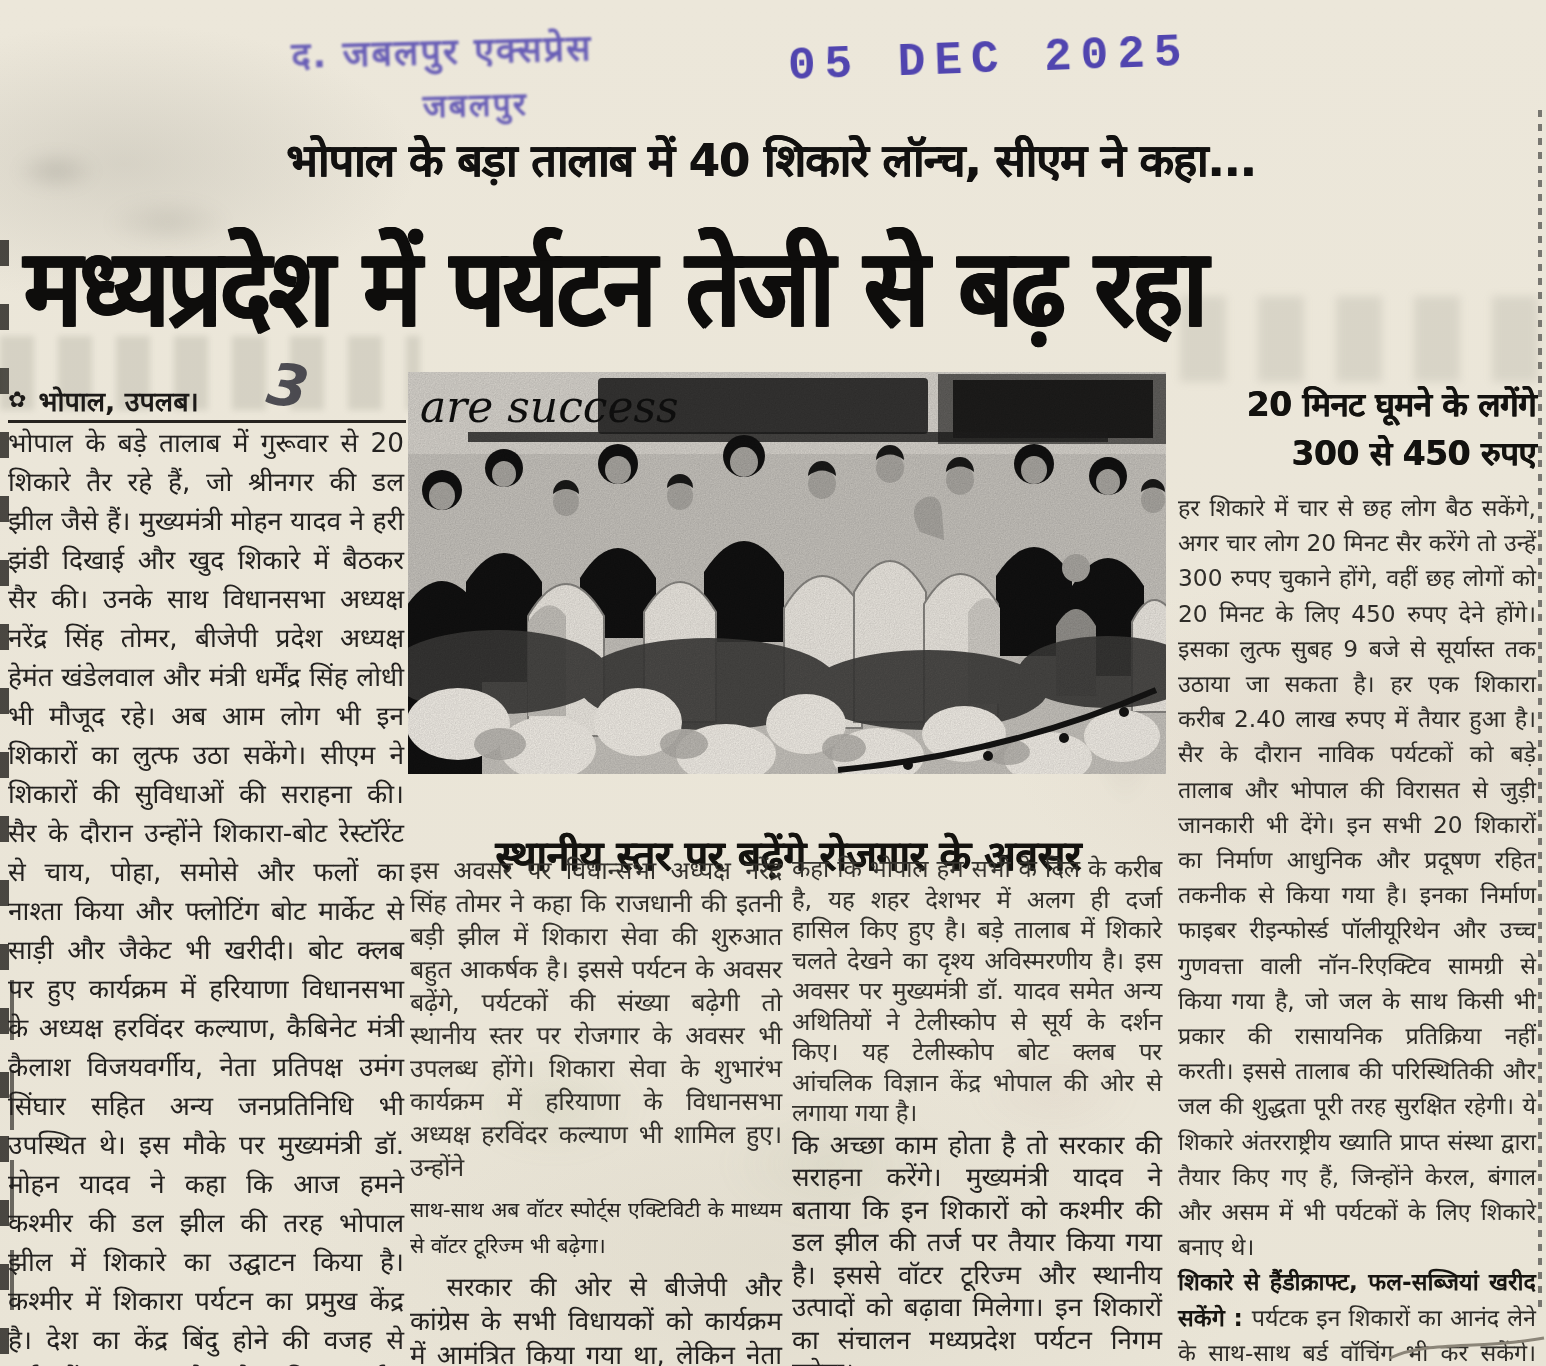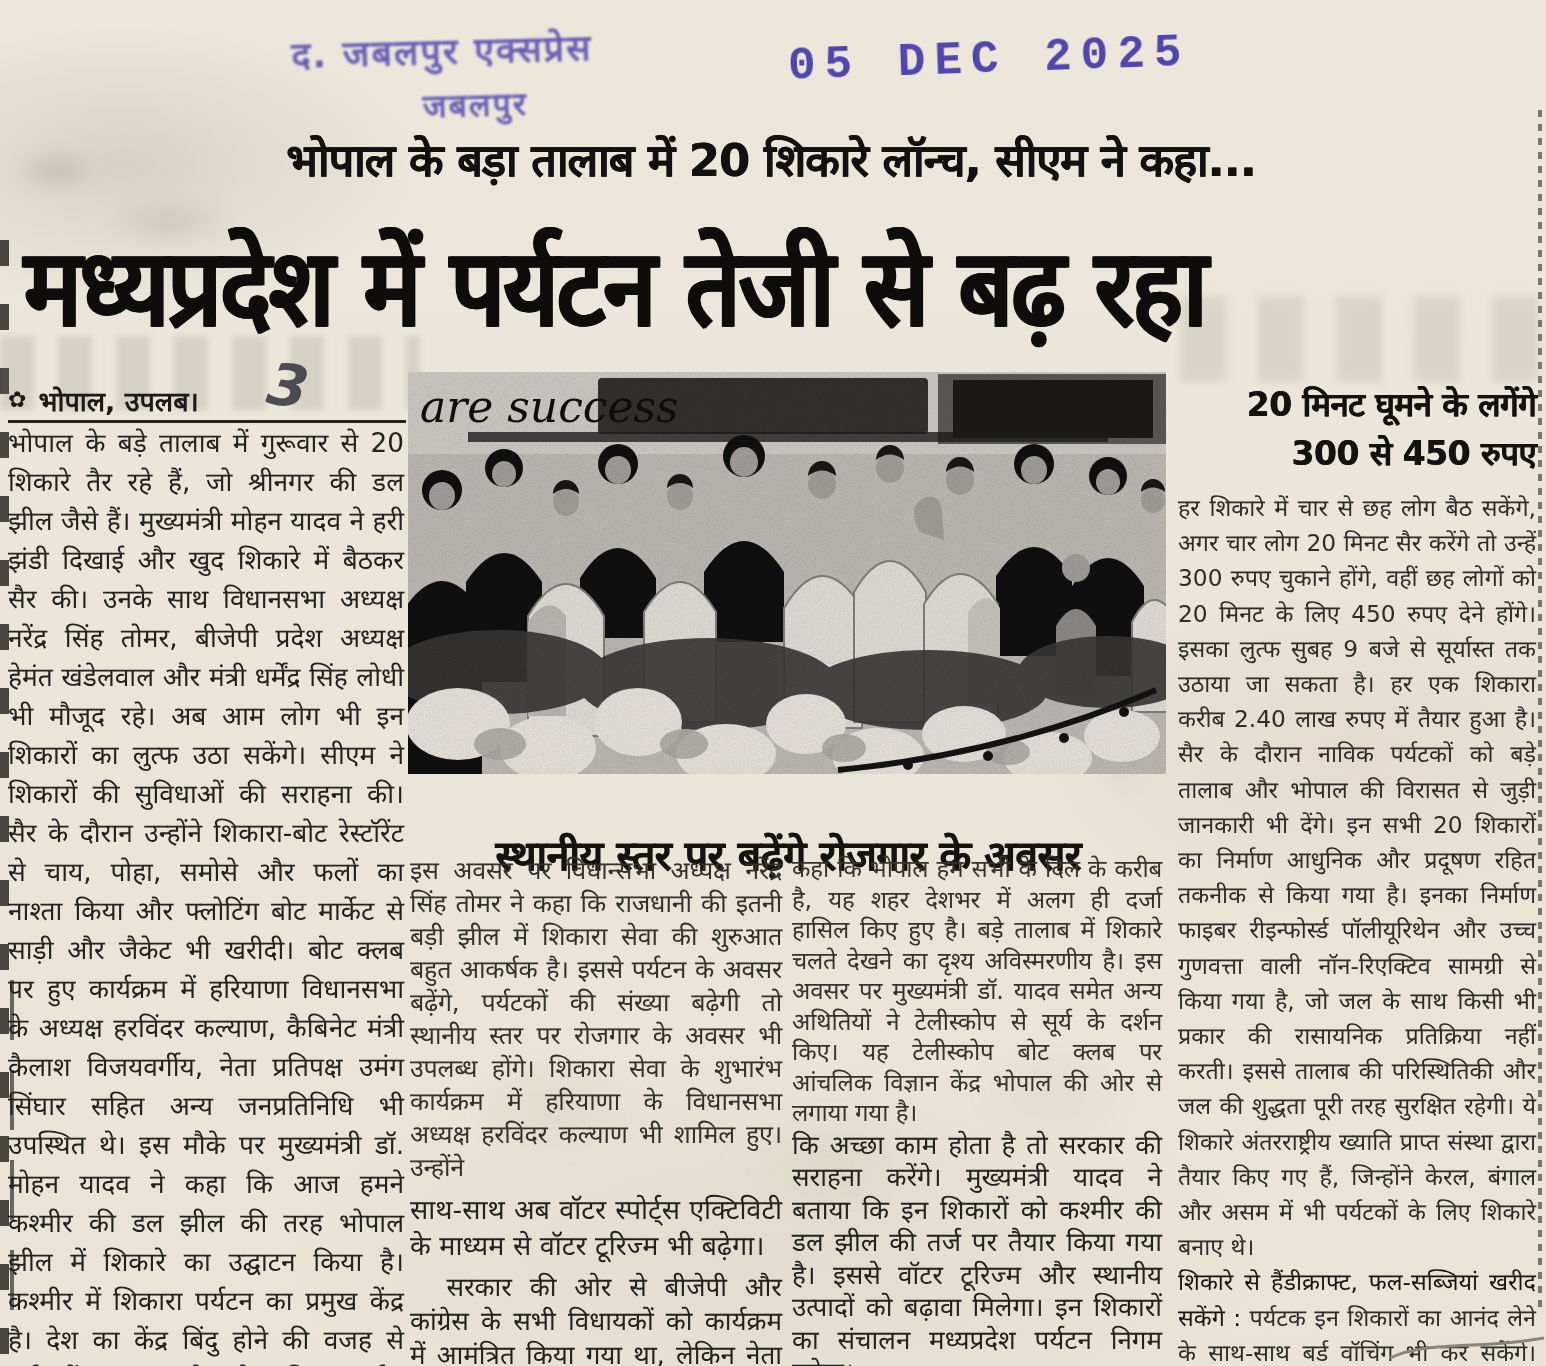--- a/index.html
+++ b/index.html
@@ -54,30 +54,30 @@
   
   .col{position:absolute;text-align:justify;color:#242220;}
   .col p{margin:0;}
   .col-left{left:8px;top:424px;width:396px;font-size:26.3px;line-height:39px;}
   .photo-wrap{position:absolute;left:408px;top:372px;width:758px;height:402px;
       filter:grayscale(1) contrast(1.08) sepia(.12);box-shadow:0 0 0 1px rgba(60,58,50,.25) inset;}
   .photo-caption{position:absolute;left:414px;top:826px;width:748px;text-align:center;font-size:41px;
       font-weight:900;color:#14130f;text-shadow:.7px 0 #14130f;letter-spacing:-.5px;}
   .col-mid-left{left:410px;top:854px;width:372px;font-size:25px;line-height:33px;}
   .col-mid-left .p-first{color:#33312c;letter-spacing:-.2px;margin-bottom:8px;}
-  .col-mid-left .p-big{font-size:27px;line-height:36px;margin-bottom:6px;}
+  .col-mid-left .p-big{font-size:21px;line-height:36px;margin-bottom:6px;}
   .col-mid-left .p-indent{font-size:26px;line-height:34px;text-indent:1.4em;}
   .col-mid-right{left:792px;top:854px;width:370px;font-size:24px;line-height:30.5px;}
   .col-mid-right .p-first{color:#35332e;letter-spacing:-.2px;}
   .col-mid-right .p-second{font-size:26px;line-height:32.5px;}
   .col-right{left:1178px;top:380px;width:358px;font-size:23.3px;line-height:35.2px;color:#2e2c28;}
   .col-right .rc-head{font-size:33px;line-height:49px;font-weight:900;color:#13120f;text-align:right;
       letter-spacing:-.5px;text-shadow:.6px 0 #13120f;margin:0 0 12px 0;}
   .col-right .rc-body{filter:blur(.25px);}
-  .col-right .bold-lead{font-weight:400;color:#171511;}
+  .col-right .bold-lead{font-weight:700;color:#171511;}
   .penmark{position:absolute;left:1388px;top:1334px;}
   .svgtext{font-family:"DejaVu Serif","Liberation Serif",serif;}
 </style>
 </head>
 <body>
 
 <div class="page">
 
   <div class="edge-left"></div>
   <div class="edge-left2"></div>
@@ -88,21 +88,21 @@
   <div class="ghost g3"></div>
   <div class="ghost g4"></div>
   <div class="ghost g5"></div>
 
   <div class="pub-stamp">
     <div class="l1">द. जबलपुर एक्सप्रेस</div>
     <div class="l2">जबलपुर</div>
   </div>
   <div class="date-stamp">05 DEC 2025</div>
 
-  <div class="kicker">भोपाल के बड़ा तालाब में 20 शिकारे लॉन्च, सीएम ने कहा...</div>
+  <div class="kicker">भोपाल के बड़ा तालाब में 40 शिकारे लॉन्च, सीएम ने कहा...</div>
   <div class="headline">मध्यप्रदेश में पर्यटन तेजी से बढ़ रहा</div>
 
   <div class="dateline">
     <span class="bullet">✿</span>
     <span>भोपाल, उपलब।</span>
   </div>
   <div class="handmark">3</div>
 
   <div class="col col-left">
     <p>भोपाल के बड़े तालाब में गुरूवार से 20 शिकारे तैर रहे हैं, जो श्रीनगर की डल झील जैसे हैं। मुख्यमंत्री मोहन यादव ने हरी झंडी दिखाई और खुद शिकारे में बैठकर सैर की। उनके साथ विधानसभा अध्यक्ष नरेंद्र सिंह तोमर, बीजेपी प्रदेश अध्यक्ष हेमंत खंडेलवाल और मंत्री धर्मेंद्र सिंह लोधी भी मौजूद रहे। अब आम लोग भी इन शिकारों का लुत्फ उठा सकेंगे। सीएम ने शिकारों की सुविधाओं की सराहना की। सैर के दौरान उन्होंने शिकारा-बोट रेस्टॉरेंट से चाय, पोहा, समोसे और फलों का नाश्ता किया और फ्लोटिंग बोट मार्केट से साड़ी और जैकेट भी खरीदी। बोट क्लब पर हुए कार्यक्रम में हरियाणा विधानसभा के अध्यक्ष हरविंदर कल्याण, कैबिनेट मंत्री कैलाश विजयवर्गीय, नेता प्रतिपक्ष उमंग सिंघार सहित अन्य जनप्रतिनिधि भी उपस्थित थे। इस मौके पर मुख्यमंत्री डॉ. मोहन यादव ने कहा कि आज हमने कश्मीर की डल झील की तरह भोपाल झील में शिकारे का उद्घाटन किया है। कश्मीर में शिकारा पर्यटन का प्रमुख केंद्र है। देश का केंद्र बिंदु होने की वजह से पर्यटकों का मध्यप्रदेश के प्रति आकर्षण रहता है। प्रदेश में वन्यजीवों की बड़ी संख्या है। पिछले साल देश में सबसे ज्यादा पर्यटन मध्यप्रदेश में हुआ। हमारा पर्यटन सभी क्षेत्रों में बढ़ रहा है। उज्जैन में पिछले साल 7 करोड़ से अधिक पर्यटक आए। उन्होंने कहा कि वन्य संपदा-धार्मिक व्यवस्था-देवस्थान के</p>

